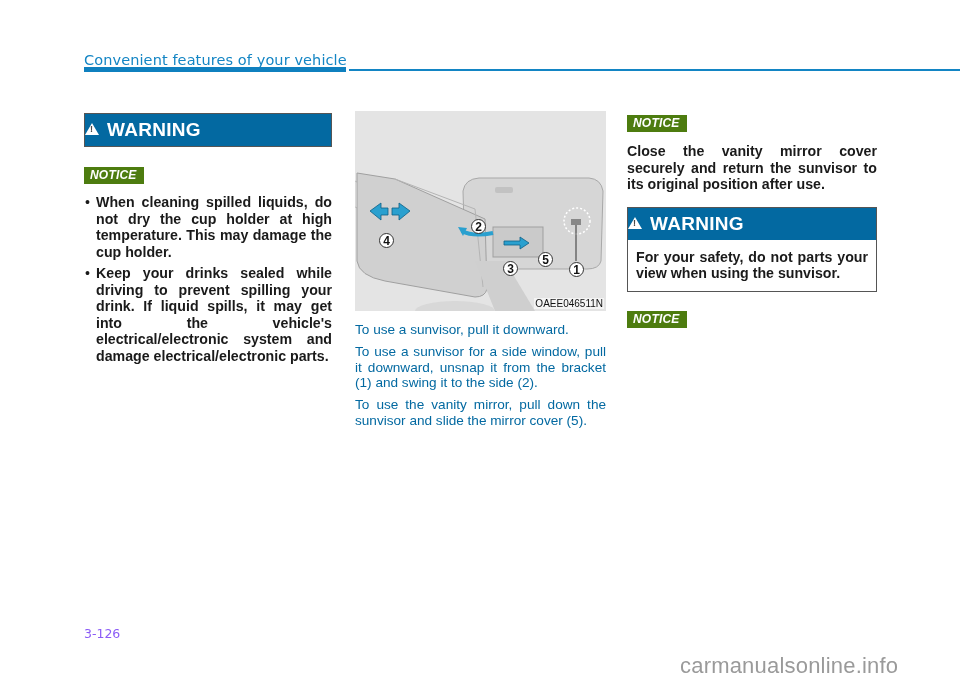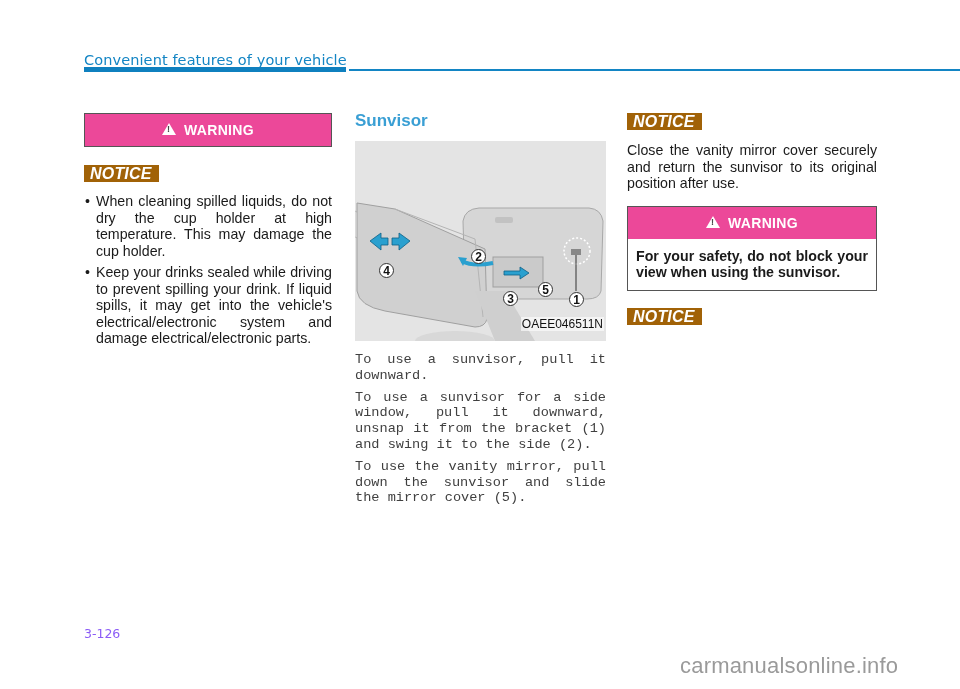--- a/index.html
+++ b/index.html
@@ -9,39 +9,39 @@
   .header-title { position: absolute; left: 84px; top: 52px; font-family: "DejaVu Sans", sans-serif; font-size: 14.5px; color: #1385c4; letter-spacing: 0.1px; }
   .header-bar-thick { position: absolute; left: 84px; top: 67px; width: 262px; height: 5px; background: #0f80bf; }
   .header-bar-thin { position: absolute; left: 349px; top: 69px; width: 611px; height: 1.5px; background: #1385c4; }
 
   .col { position: absolute; }
   .col1 { left: 84px; top: 113px; width: 248px; }
   .col2 { left: 355px; top: 111px; width: 251px; }
   .col3 { left: 627px; top: 113px; width: 250px; }
 
   .warning-box { border: 1px solid #555; width: 100%; }
-  .warning-head { background: #ec4899; color: #fff; height: 32px; display: flex; align-items: center; justify-content: center; font-weight: bold; font-size: 14px; letter-spacing: 0.3px; }
+  .warning-head { background: #0369a1; color: #fff; height: 32px; display: flex; align-items: center; font-weight: bold; font-size: 19px; letter-spacing: 0.3px; }
   .warn-icon { display: inline-block; width: 0; height: 0; border-left: 7px solid transparent; border-right: 7px solid transparent; border-bottom: 12px solid #fff; position: relative; margin-right: 8px; top: -1px; }
   .warn-icon::after { content: "!"; position: absolute; left: -2px; top: 1px; font-size: 9px; color: #4a4a4a; font-weight: bold; line-height: 11px; }
   .warning-body { padding: 9px 8px 9px 8px; font-weight: bold; font-size: 14.2px; line-height: 16.5px; text-align: justify; }
 
-  .notice-badge { display: inline-block; background: #a16207; color: #fff; font-weight: bold; font-style: italic; font-size: 16px; padding: 2px 7px 2px 6px; line-height: 13px; letter-spacing: 0.2px; }
+  .notice-badge { display: inline-block; background: #4d7c0f; color: #fff; font-weight: bold; font-style: italic; font-size: 12px; padding: 2px 7px 2px 6px; line-height: 13px; letter-spacing: 0.2px; }
 
-  .bold-text { font-weight: normal; font-size: 14.2px; line-height: 16.5px; text-align: justify; }
+  .bold-text { font-weight: bold; font-size: 14.2px; line-height: 16.5px; text-align: justify; }
   ul.bullets { list-style: none; }
   ul.bullets li { position: relative; padding-left: 12px; margin-bottom: 5px; }
   ul.bullets li::before { content: "•"; position: absolute; left: 1px; top: 0; font-weight: normal; }
 
   .section-title { font-weight: bold; font-size: 17px; color: #3a9fd4; margin-bottom: 10px; }
 
   .figure { position: relative; width: 251px; height: 200px; background: linear-gradient(180deg,#e9e9e9 0%,#dcdcdc 100%); overflow: hidden; }
-  .fig-label { position: absolute; right: 2px; bottom: 10px; font-size: 12px; color: #111; background: rgba(255,255,255,0.6); padding: 0 1px; }
+  .fig-label { position: absolute; right: 2px; bottom: 2px; font-size: 10px; color: #111; background: rgba(255,255,255,0.6); padding: 0 1px; }
   .callout { position: absolute; width: 15px; height: 15px; border-radius: 50%; background: #fff; border: 1px solid #333; font-size: 12px; font-weight: bold; text-align: center; line-height: 14px; color: #111; }
 
-  .body-text { font-size: 13.6px; line-height: 15.8px; text-align: justify; margin-bottom: 6px; color: #404040; font-family: Liberation Mono, monospace; }
+  .body-text { font-size: 13.6px; line-height: 15.8px; text-align: justify; margin-bottom: 6px; color: #0369a1; }
   .caption-gap { height: 11px; }
 
   .page-number { position: absolute; left: 84px; top: 626px; font-family: "DejaVu Sans", sans-serif; font-size: 12.5px; color: #8b5cf6; }
   .watermark { position: absolute; left: 680px; top: 653px; font-size: 22px; color: #9a9a9a; letter-spacing: 0.2px; }
 </style>
 </head>
 <body>
 
 <div class="header-title">Convenient features of your vehicle</div>
 <div class="header-bar-thick"></div>
@@ -58,21 +58,20 @@
   <div style="height:18px"></div>
   <span class="notice-badge">NOTICE</span>
   <div style="height:10px"></div>
   <ul class="bullets bold-text">
     <li>When cleaning spilled liquids, do not dry the cup holder at high temperature. This may damage the cup holder.</li>
     <li>Keep your drinks sealed while driving to prevent spilling your drink. If liquid spills, it may get into the vehicle's electrical/electronic system and damage electrical/electronic parts.</li>
   </ul>
 </div>
 
 <div class="col col2">
-  <div class="section-title">Sunvisor</div>
 
   <div class="figure">
     <svg width="251" height="200" viewBox="0 0 251 200">
 
       <rect x="0" y="0" width="251" height="200" fill="#e4e4e4"></rect>
 
       <polygon points="0,70 0,96 120,150 150,150" fill="#f4f4f4" stroke="#bdbdbd" stroke-width="1"></polygon>
 
       <path d="M108,80 Q110,68 124,67 L234,67 Q246,68 248,80 L246,150 Q244,158 232,158 L132,158 Q112,158 110,148 Z" fill="#d6d6d6" stroke="#a8a8a8" stroke-width="1"></path>
       <rect x="140" y="76" width="18" height="6" rx="2" fill="#c2c2c2"></rect>
@@ -115,21 +114,21 @@
   <span class="notice-badge">NOTICE</span>
   <div style="height:11px"></div>
   <div class="bold-text">Close the vanity mirror cover securely and return the sunvisor to its original position after use.</div>
 
   <div style="height:14px"></div>
   <div class="warning-box">
     <div class="warning-head">
       <span class="warn-icon"></span>
       <span>WARNING</span>
     </div>
-    <div class="warning-body">For your safety, do not block your view when using the sunvisor.</div>
+    <div class="warning-body">For your safety, do not parts your view when using the sunvisor.</div>
   </div>
 
   <div style="height:17px"></div>
   <span class="notice-badge">NOTICE</span>
   <div style="height:11px"></div>
 </div>
 
 <div class="page-number">3-126</div>
 <div class="watermark">carmanualsonline.info</div>
 

